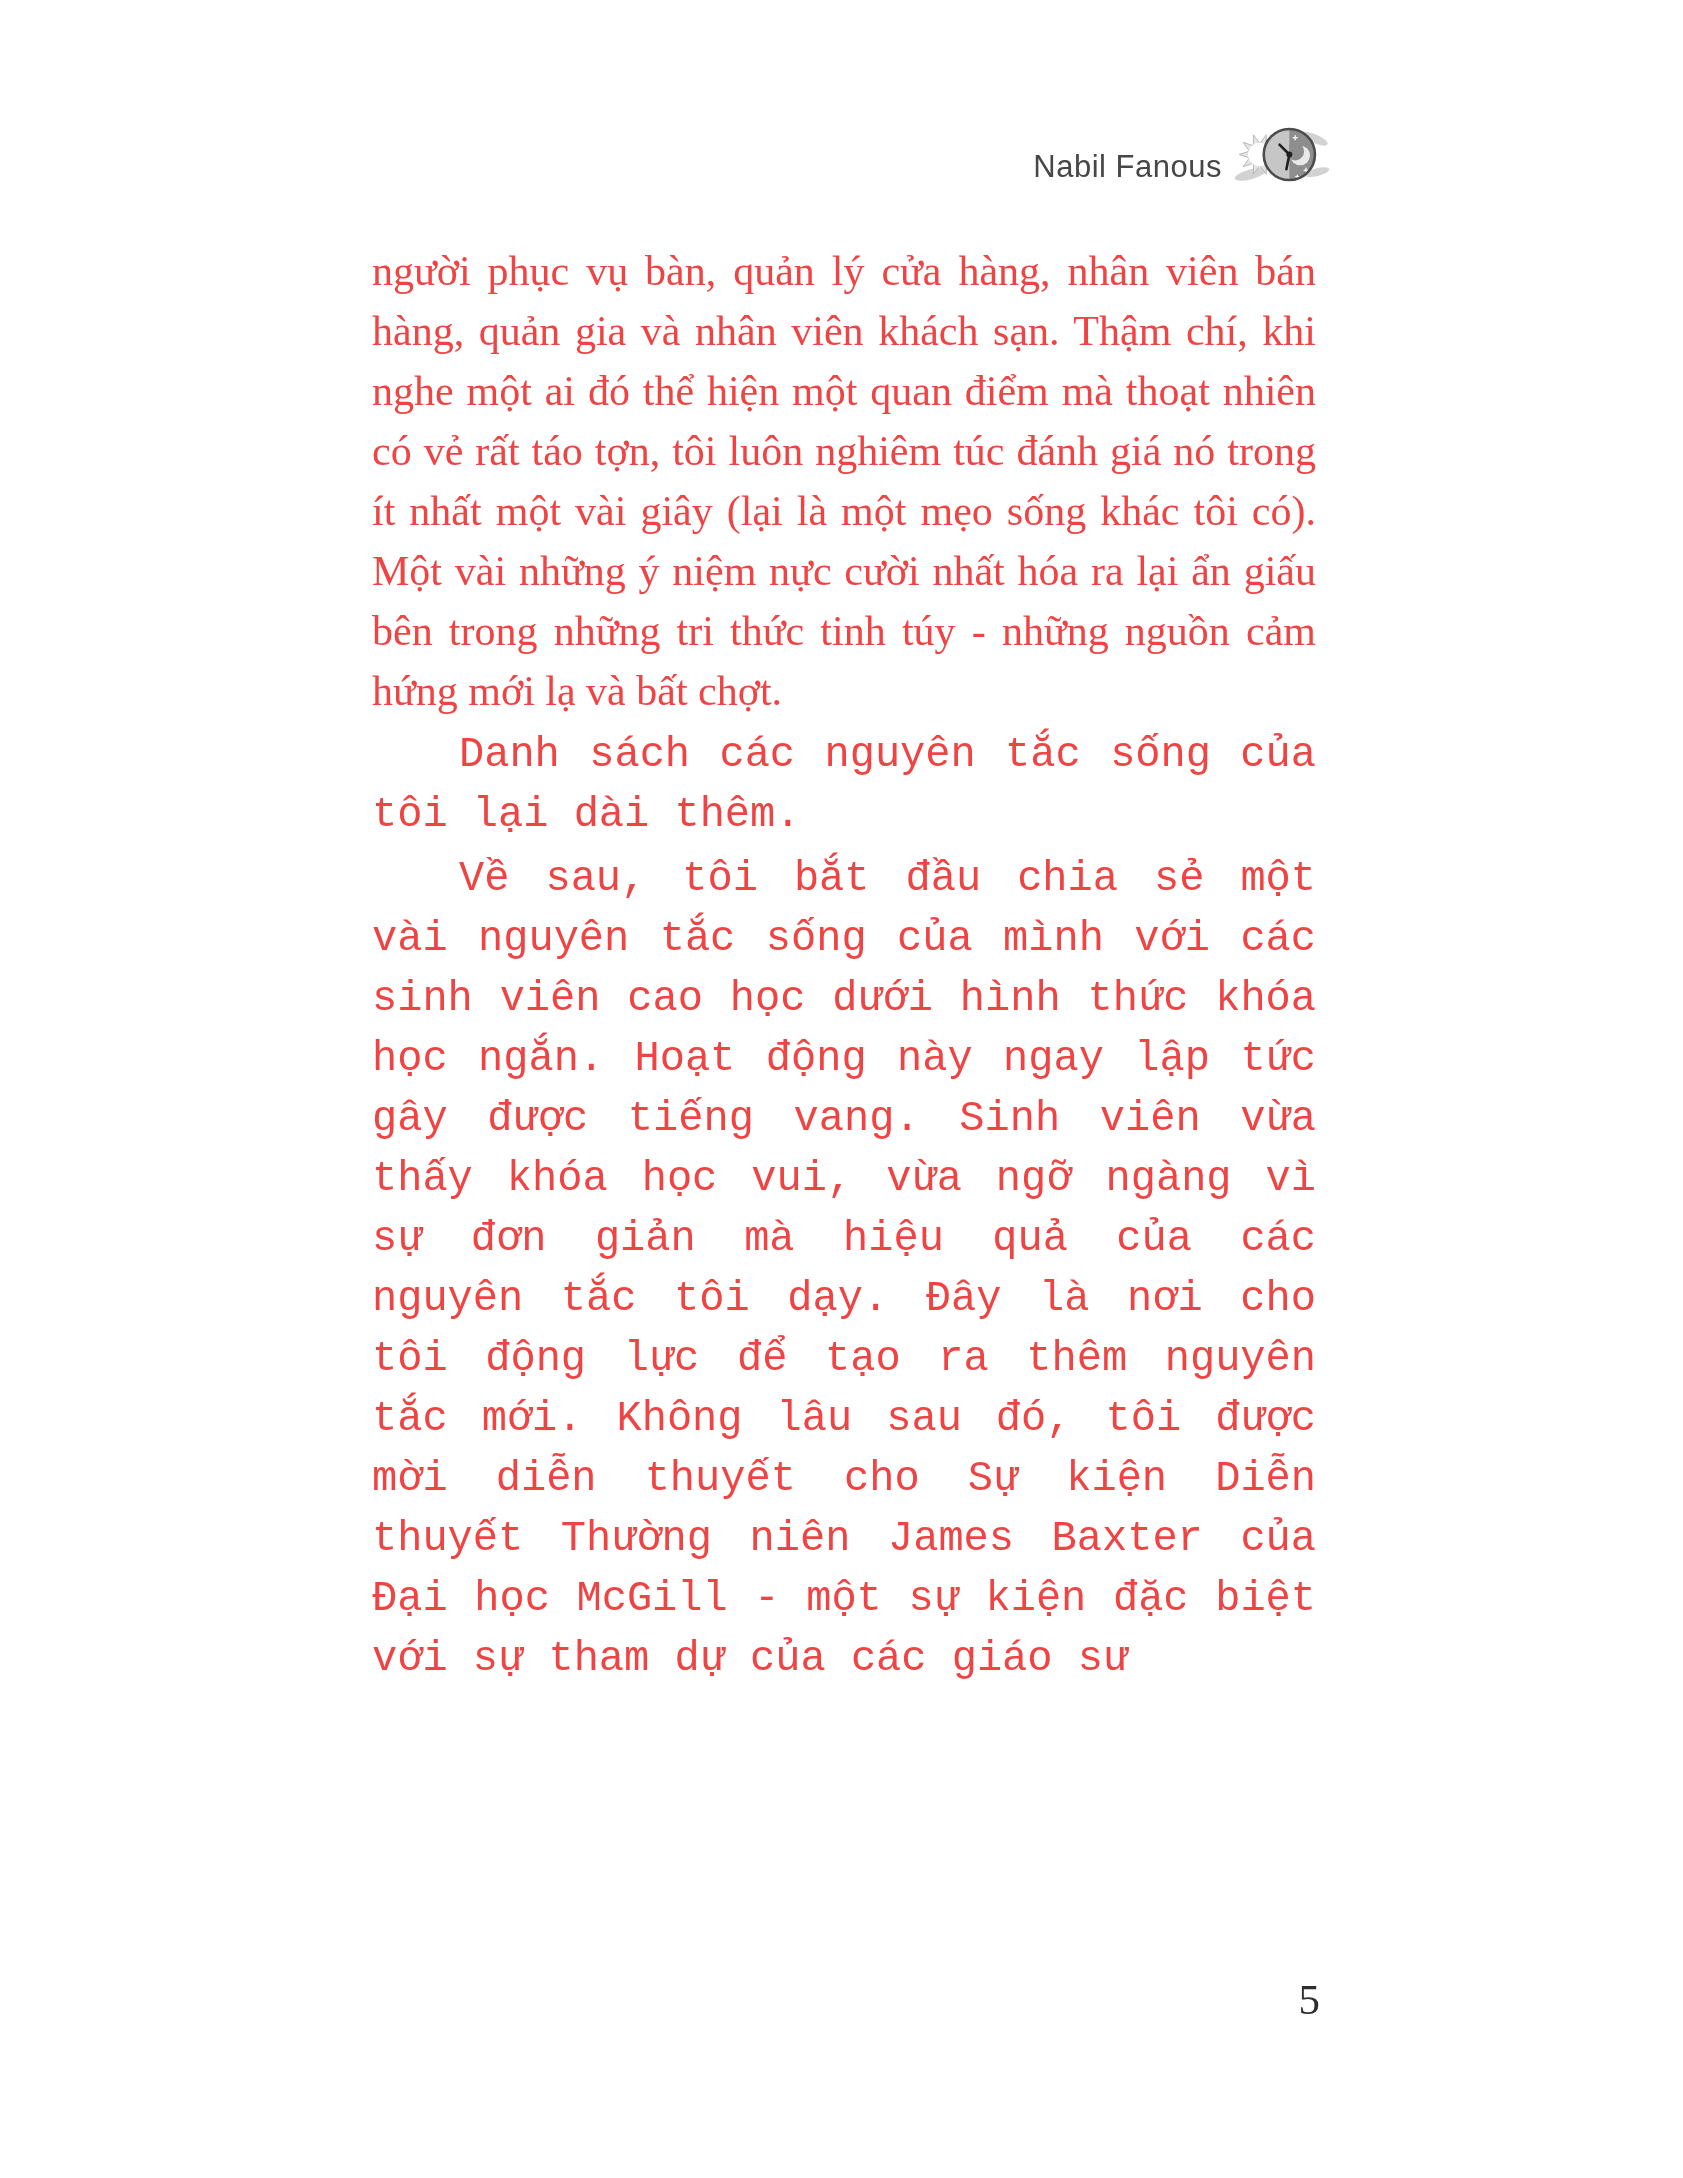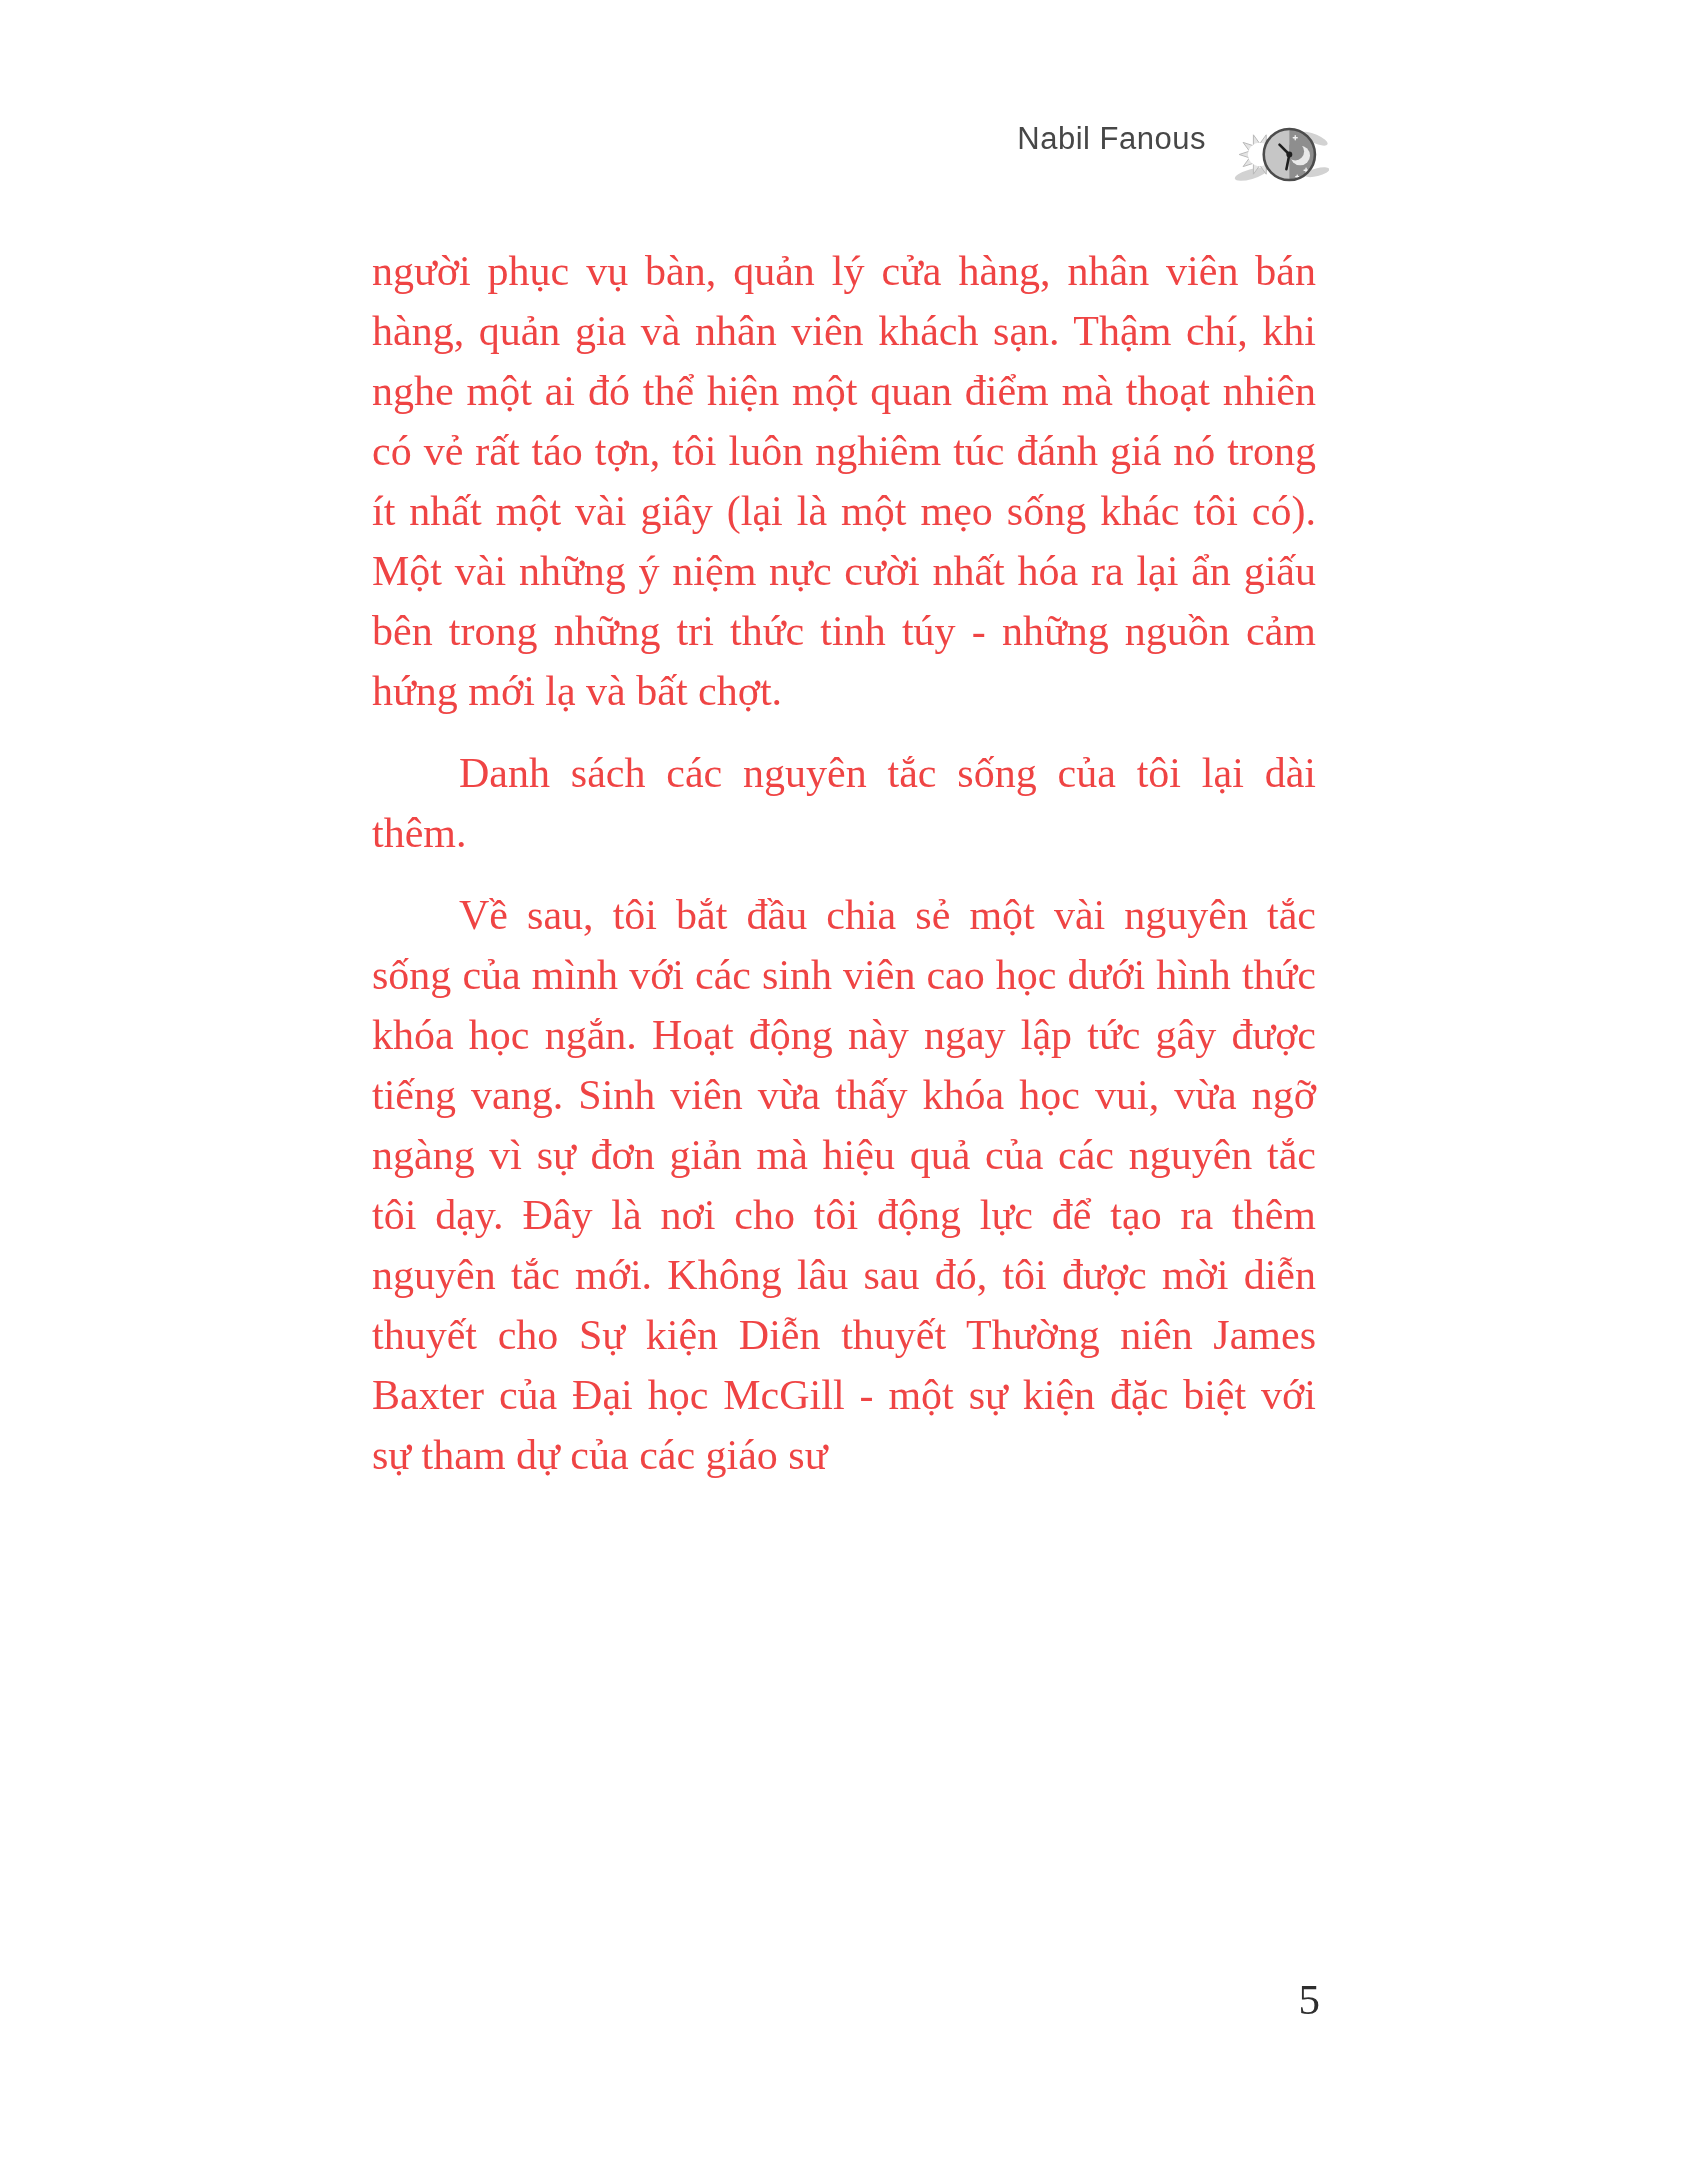--- a/index.html
+++ b/index.html
@@ -14,22 +14,22 @@
     background: #ffffff;
     overflow: hidden;
     font-family: "Liberation Serif", serif;
   }
   
   .running-header {
     position: absolute;
     top: 123px;
     right: 354px;
     display: flex;
-    align-items: flex-start;
-    gap: 24px;
+    align-items: flex-end;
+    gap: 8px;
   }
   .running-header .author {
     font-family: "Liberation Sans", sans-serif;
     font-weight: 400;
     font-size: 31px;
     letter-spacing: 0.5px;
     color: #474747;
     line-height: 1;
     padding-bottom: 4px;
   }
@@ -47,21 +47,22 @@
     font-size: 42px;
     line-height: 60px;
     color: #ef4444;
     text-align: justify;
     text-justify: inter-word;
   }
   .body-text p {
     margin: 0;
   }
   .body-text p + p {
-    margin-top: 22px;
+    margin-top: 4px;
+    font-family: Liberation Mono, monospace;
   }
   .body-text p.indent {
     text-indent: 87px;
   }
   
   .page-number {
     position: absolute;
     top: 1978px;
     right: 363px;
     font-size: 43px;

